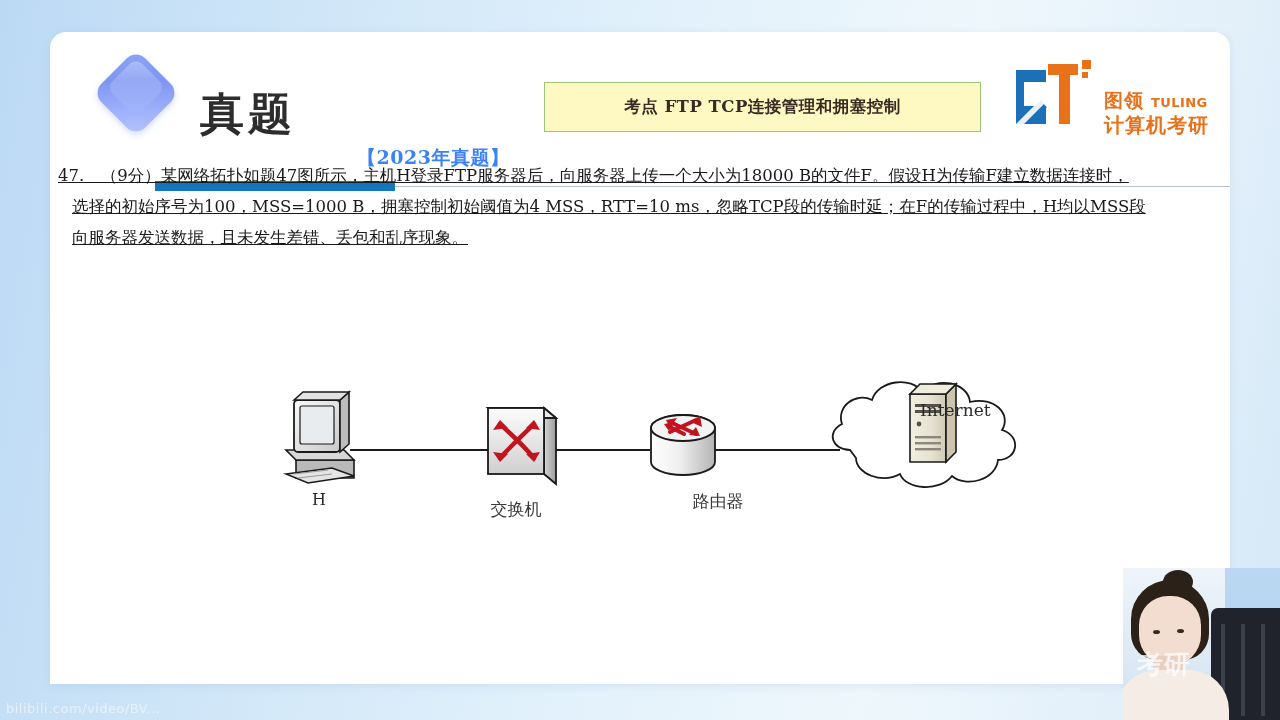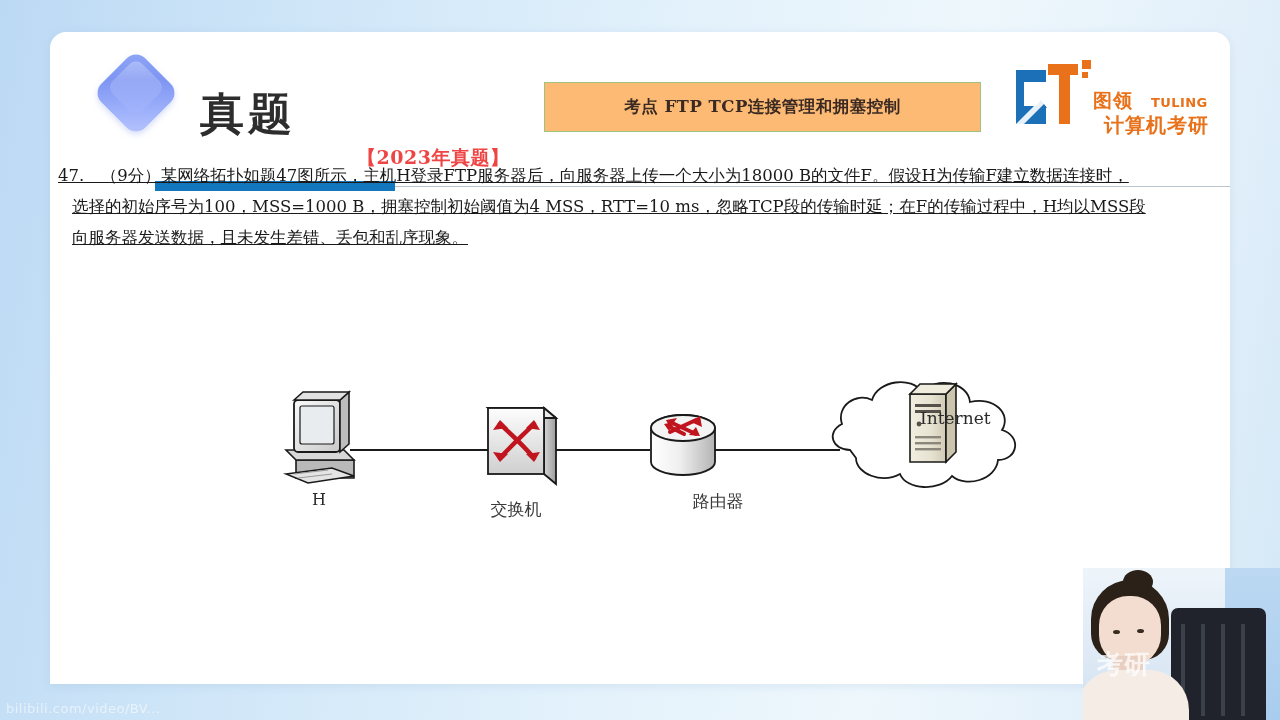--- a/index.html
+++ b/index.html
@@ -31,42 +31,42 @@
     background:linear-gradient(135deg,rgba(255,255,255,.30),rgba(255,255,255,0));
   }
   .zhenti{
     position:absolute;left:150px;top:38px;
     font-size:44px;font-weight:700;color:#2d2d2d;letter-spacing:4px;
     font-family:"DejaVu Serif","Liberation Serif",serif;
     margin-top:15px;
   }
   .year-tag{
     position:absolute;left:307px;top:113px;
-    font-size:19px;font-weight:700;color:#ef4444;letter-spacing:.5px;
+    font-size:19px;font-weight:700;color:#3b82f6;letter-spacing:.5px;
     font-family:"DejaVu Serif","Liberation Serif",serif;
   }
   .barwrap{position:absolute;left:105px;top:149px;width:1095px;height:10px;}
   .bar-blue{position:absolute;left:0;top:0;width:240px;height:10px;background:#1277bd;}
   .bar-line{position:absolute;left:240px;top:5px;width:855px;height:1px;background:#b9c4cc;}
 
   .topic-box{
     position:absolute;left:494px;top:50px;width:435px;height:48px;
-    background:#fdba74;border:1.5px solid #9ec47c;
+    background:#fef9c3;border:1.5px solid #9ec47c;
     display:flex;align-items:center;justify-content:center;
   }
   .topic-box span{
     font-size:16.5px;font-weight:700;color:#3a2a22;letter-spacing:.5px;
     font-family:"DejaVu Serif","Liberation Serif",serif;
   }
 
   
   .brand{position:absolute;left:962px;top:22px;width:205px;height:90px;}
   .brand .mark{position:absolute;left:0;top:4px;width:88px;height:78px;}
   .brand .txt-cn{
-    position:absolute;left:81px;top:34px;font-size:19px;font-weight:700;color:#e8711a;
+    position:absolute;left:92px;top:34px;font-size:19px;font-weight:700;color:#e8711a;
     font-family:"DejaVu Sans","Liberation Sans",sans-serif;letter-spacing:1px;
   }
   .brand .txt-en{
     position:absolute;left:139px;top:41px;font-size:13px;font-weight:700;color:#e8711a;
     font-family:"DejaVu Sans","Liberation Sans",sans-serif;letter-spacing:.4px;
   }
   .brand .txt-sub{
     position:absolute;left:92px;top:58px;font-size:20px;font-weight:700;color:#e8711a;
     font-family:"DejaVu Sans","Liberation Sans",sans-serif;letter-spacing:1px;text-align:center;
   }
@@ -86,21 +86,21 @@
   
   .diagram{position:absolute;left:0;top:300px;width:1180px;height:230px;}
   .nodelabel{
     position:absolute;text-align:center;font-size:16px;color:#2a2a2a;
     font-family:"DejaVu Serif","Liberation Serif",serif;
   }
   .nodelabel.cn{font-size:17px;color:#3a3a3a;}
 
   
   .cam{
-    position:absolute;right:0;bottom:0;width:197px;height:152px;overflow:hidden;
+    position:absolute;right:0;bottom:0;width:157px;height:152px;overflow:hidden;
     background:#15803d;
   }
   .cam .wall{position:absolute;inset:0;background:linear-gradient(180deg,#eef4fa 0%,#dde9f5 60%,#cfe0f0 100%);}
   .cam .wallr{position:absolute;right:0;top:0;width:55px;height:100%;background:linear-gradient(180deg,#bcd8f2,#a9cdee);}
   .cam .chair{position:absolute;left:88px;top:40px;width:95px;height:112px;background:#20232b;border-radius:7px 7px 0 0;}
   .cam .chair:after{content:"";position:absolute;left:10px;top:16px;width:4px;height:92px;background:#3b4049;box-shadow:20px 0 0 #3b4049,40px 0 0 #3b4049,60px 0 0 #3b4049;}
   .cam .hair{position:absolute;left:8px;top:12px;width:78px;height:80px;background:#2b2119;border-radius:42px 42px 28px 28px;}
   .cam .bun{position:absolute;left:40px;top:2px;width:30px;height:24px;background:#2b2119;border-radius:50%;}
   .cam .face{position:absolute;left:16px;top:28px;width:62px;height:70px;background:#f3ddd0;border-radius:30px 30px 32px 32px;}
   .cam .neck{position:absolute;left:30px;top:88px;width:30px;height:22px;background:#e8cfc0;}
@@ -286,21 +286,21 @@
           <rect x="865" y="110" width="26" height="2.4" fill="#8c877c"></rect>
           <rect x="865" y="116" width="26" height="2.4" fill="#8c877c"></rect>
         </g>
       </g>
     </svg>
 
     
     <div class="nodelabel" style="left:248px;top:158px;width:42px;">H</div>
     <div class="nodelabel cn" style="left:410px;top:166px;width:112px;">交换机</div>
     <div class="nodelabel cn" style="left:612px;top:158px;width:112px;">路由器</div>
-    <div class="nodelabel" style="left:870px;top:76px;width:120px;text-align:left;font-size:17px;">Internet</div>
+    <div class="nodelabel" style="left:870px;top:68px;width:120px;text-align:left;font-size:17px;">Internet</div>
   </div>
 
   <div class="wm-slide">图领计算机考研 bilibili</div>
 </div>
 
 <div class="cam">
   <div class="wall"></div>
   <div class="wallr"></div>
   <div class="chair"></div>
   <div class="hair"></div>

